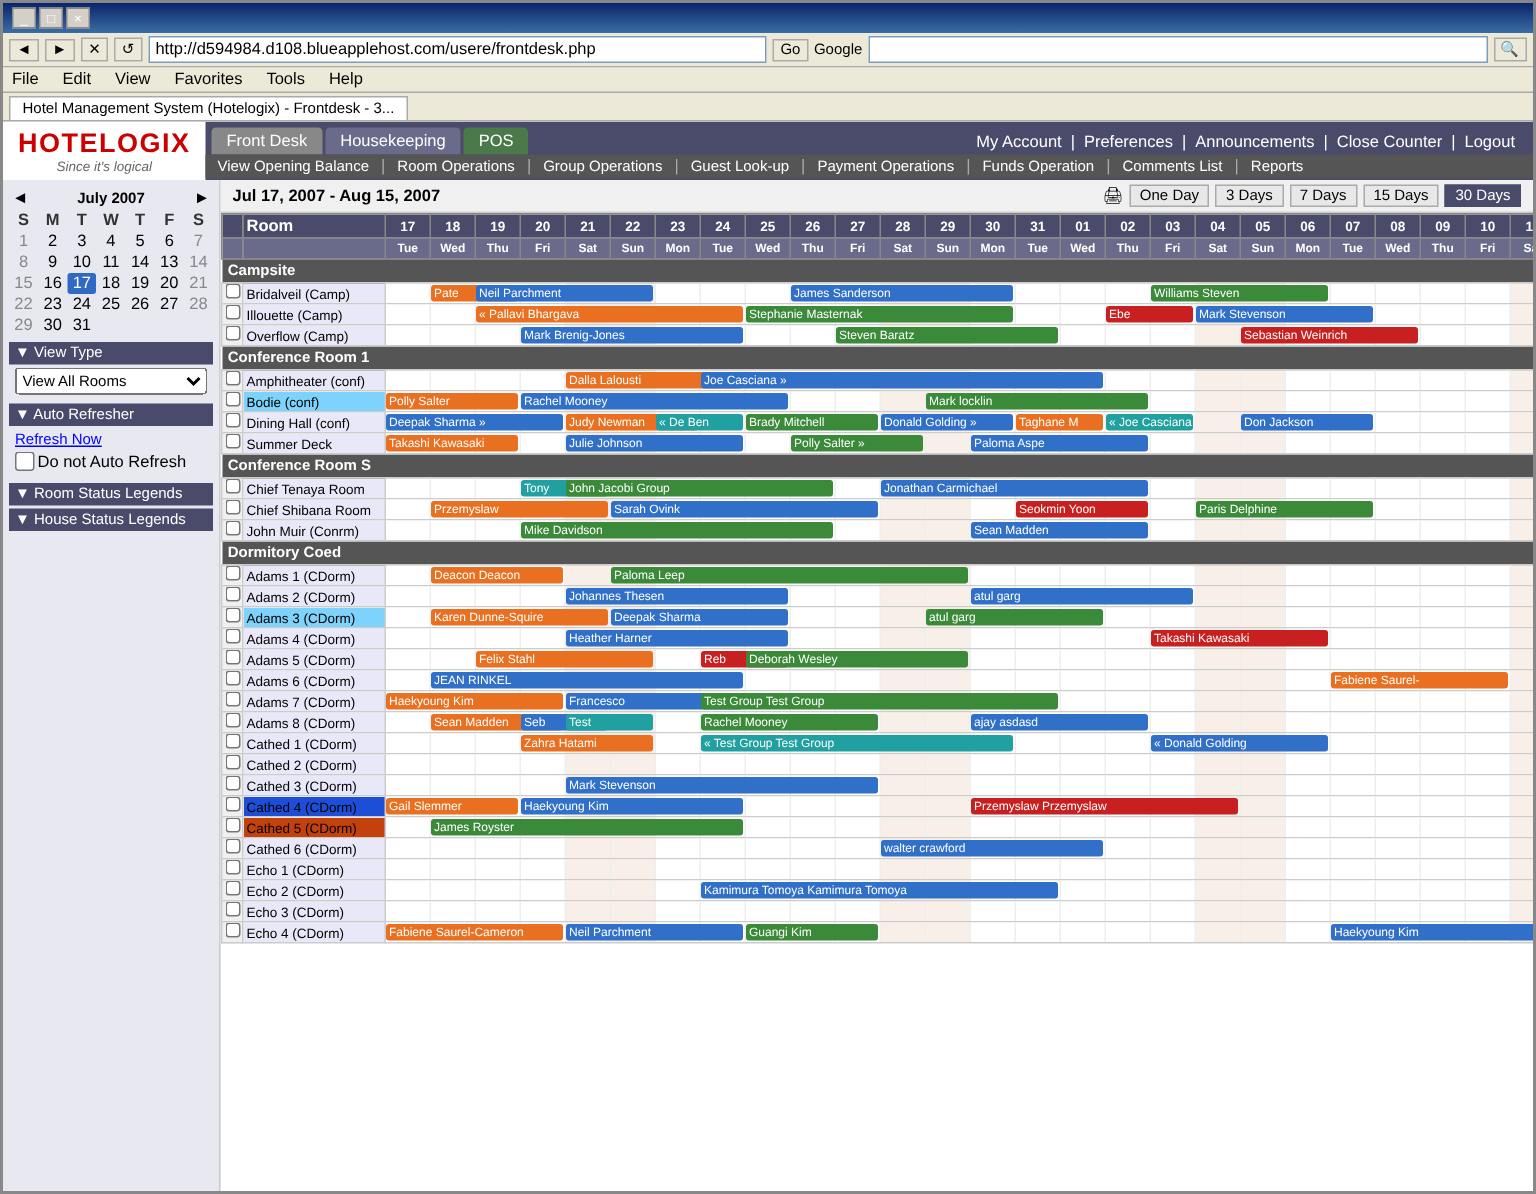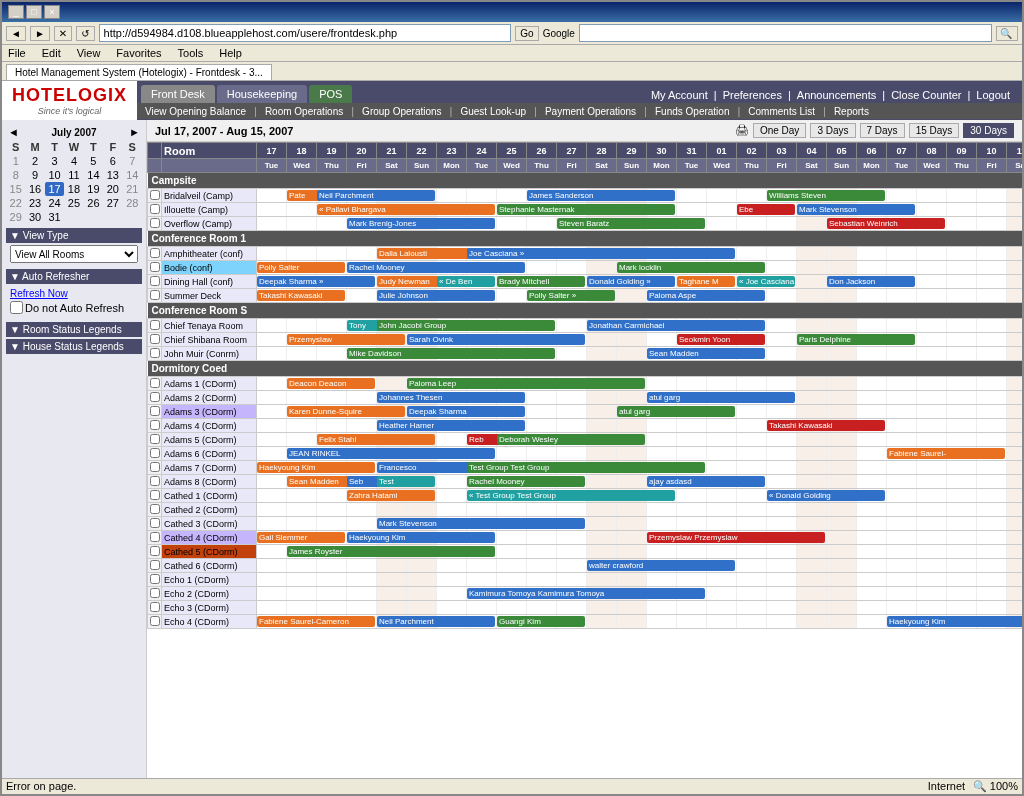--- a/index.html
+++ b/index.html
@@ -768,21 +768,21 @@
                       <div style="width: 30px; min-width: 30px; height: 100%; background: rgb(255, 255, 255); border-right: 1px solid rgb(238, 238, 238);"></div>
                       <div style="width: 30px; min-width: 30px; height: 100%; background: rgb(255, 255, 255); border-right: 1px solid rgb(238, 238, 238);"></div>
                       <div style="width: 30px; min-width: 30px; height: 100%; background: rgb(248, 240, 232); border-right: 1px solid rgb(238, 238, 238);"></div>
                     </div>
                     <div style="position: absolute; left: 120px; top: 1px; width: 148px; height: 11px; background: rgb(48, 112, 200); border-radius: 2px; color: white; font-size: 8px; white-space: nowrap; overflow: hidden; padding: 0px 2px; display: flex; align-items: center; cursor: pointer; z-index: 2;">Johannes Thesen</div>
                     <div style="position: absolute; left: 390px; top: 1px; width: 148px; height: 11px; background: rgb(48, 112, 200); border-radius: 2px; color: white; font-size: 8px; white-space: nowrap; overflow: hidden; padding: 0px 2px; display: flex; align-items: center; cursor: pointer; z-index: 2;">atul garg</div>
                   </td>
                 </tr>
                 <tr>
                   <td style="width: 14px; background: rgb(240, 240, 240); text-align: center; border: 1px solid rgb(204, 204, 204); height: 14px;"><input type="checkbox" style="width: 10px; height: 10px;"></td>
-                  <td style="min-width: 95px; max-width: 95px; background: #c4b5fd; border: 1px solid rgb(204, 204, 204); padding: 1px 2px; font-size: 9px; height: 14px; overflow: hidden; white-space: nowrap;">Adams 3 (CDorm)</td>
+                  <td style="min-width: 95px; max-width: 95px; background: #7dd3fc; border: 1px solid rgb(204, 204, 204); padding: 1px 2px; font-size: 9px; height: 14px; overflow: hidden; white-space: nowrap;">Adams 3 (CDorm)</td>
                   <td colspan="30" style="position: relative; height: 14px; padding: 0px; border: 1px solid rgb(204, 204, 204);">
                     <div style="position: absolute; top: 0px; left: 0px; width: 100%; height: 100%; display: flex;">
                       <div style="width: 30px; min-width: 30px; height: 100%; background: rgb(255, 255, 255); border-right: 1px solid rgb(238, 238, 238);"></div>
                       <div style="width: 30px; min-width: 30px; height: 100%; background: rgb(255, 255, 255); border-right: 1px solid rgb(238, 238, 238);"></div>
                       <div style="width: 30px; min-width: 30px; height: 100%; background: rgb(255, 255, 255); border-right: 1px solid rgb(238, 238, 238);"></div>
                       <div style="width: 30px; min-width: 30px; height: 100%; background: rgb(255, 255, 255); border-right: 1px solid rgb(238, 238, 238);"></div>
                       <div style="width: 30px; min-width: 30px; height: 100%; background: rgb(248, 240, 232); border-right: 1px solid rgb(238, 238, 238);"></div>
                       <div style="width: 30px; min-width: 30px; height: 100%; background: rgb(248, 240, 232); border-right: 1px solid rgb(238, 238, 238);"></div>
                       <div style="width: 30px; min-width: 30px; height: 100%; background: rgb(255, 255, 255); border-right: 1px solid rgb(238, 238, 238);"></div>
                       <div style="width: 30px; min-width: 30px; height: 100%; background: rgb(255, 255, 255); border-right: 1px solid rgb(238, 238, 238);"></div>
@@ -1096,21 +1096,21 @@
                       <div style="width: 30px; min-width: 30px; height: 100%; background: rgb(255, 255, 255); border-right: 1px solid rgb(238, 238, 238);"></div>
                       <div style="width: 30px; min-width: 30px; height: 100%; background: rgb(255, 255, 255); border-right: 1px solid rgb(238, 238, 238);"></div>
                       <div style="width: 30px; min-width: 30px; height: 100%; background: rgb(255, 255, 255); border-right: 1px solid rgb(238, 238, 238);"></div>
                       <div style="width: 30px; min-width: 30px; height: 100%; background: rgb(248, 240, 232); border-right: 1px solid rgb(238, 238, 238);"></div>
                     </div>
                     <div style="position: absolute; left: 120px; top: 1px; width: 208px; height: 11px; background: rgb(48, 112, 200); border-radius: 2px; color: white; font-size: 8px; white-space: nowrap; overflow: hidden; padding: 0px 2px; display: flex; align-items: center; cursor: pointer; z-index: 2;">Mark Stevenson</div>
                   </td>
                 </tr>
                 <tr>
                   <td style="width: 14px; background: rgb(240, 240, 240); text-align: center; border: 1px solid rgb(204, 204, 204); height: 14px;"><input type="checkbox" style="width: 10px; height: 10px;"></td>
-                  <td style="min-width: 95px; max-width: 95px; background: #c4b5fd; border: 1px solid rgb(204, 204, 204); padding: 1px 2px; font-size: 9px; height: 14px; overflow: hidden; white-space: nowrap;">Cathed 4 (CDorm)</td>
+                  <td style="min-width: 95px; max-width: 95px; background: #1d4ed8; border: 1px solid rgb(204, 204, 204); padding: 1px 2px; font-size: 9px; height: 14px; overflow: hidden; white-space: nowrap;">Cathed 4 (CDorm)</td>
                   <td colspan="30" style="position: relative; height: 14px; padding: 0px; border: 1px solid rgb(204, 204, 204);">
                     <div style="position: absolute; top: 0px; left: 0px; width: 100%; height: 100%; display: flex;">
                       <div style="width: 30px; min-width: 30px; height: 100%; background: rgb(255, 255, 255); border-right: 1px solid rgb(238, 238, 238);"></div>
                       <div style="width: 30px; min-width: 30px; height: 100%; background: rgb(255, 255, 255); border-right: 1px solid rgb(238, 238, 238);"></div>
                       <div style="width: 30px; min-width: 30px; height: 100%; background: rgb(255, 255, 255); border-right: 1px solid rgb(238, 238, 238);"></div>
                       <div style="width: 30px; min-width: 30px; height: 100%; background: rgb(255, 255, 255); border-right: 1px solid rgb(238, 238, 238);"></div>
                       <div style="width: 30px; min-width: 30px; height: 100%; background: rgb(248, 240, 232); border-right: 1px solid rgb(238, 238, 238);"></div>
                       <div style="width: 30px; min-width: 30px; height: 100%; background: rgb(248, 240, 232); border-right: 1px solid rgb(238, 238, 238);"></div>
                       <div style="width: 30px; min-width: 30px; height: 100%; background: rgb(255, 255, 255); border-right: 1px solid rgb(238, 238, 238);"></div>
                       <div style="width: 30px; min-width: 30px; height: 100%; background: rgb(255, 255, 255); border-right: 1px solid rgb(238, 238, 238);"></div>
@@ -1349,20 +1349,13 @@
                     <div style="position: absolute; left: 630px; top: 1px; width: 148px; height: 11px; background: rgb(48, 112, 200); border-radius: 2px; color: white; font-size: 8px; white-space: nowrap; overflow: hidden; padding: 0px 2px; display: flex; align-items: center; cursor: pointer; z-index: 2;">Haekyoung Kim</div>
                   </td>
                 </tr>
               </tbody>
           </table>
         </div>
       </div>
     </div>
   </div>
 
-  <div class="status-bar">
-    <span>Error on page.</span>
-    <div style="display:flex; gap:8px;">
-      <span>Internet</span>
-      <span>🔍 <span>100%</span></span>
-    </div>
-  </div>
 </div>
 
 </body></html>

